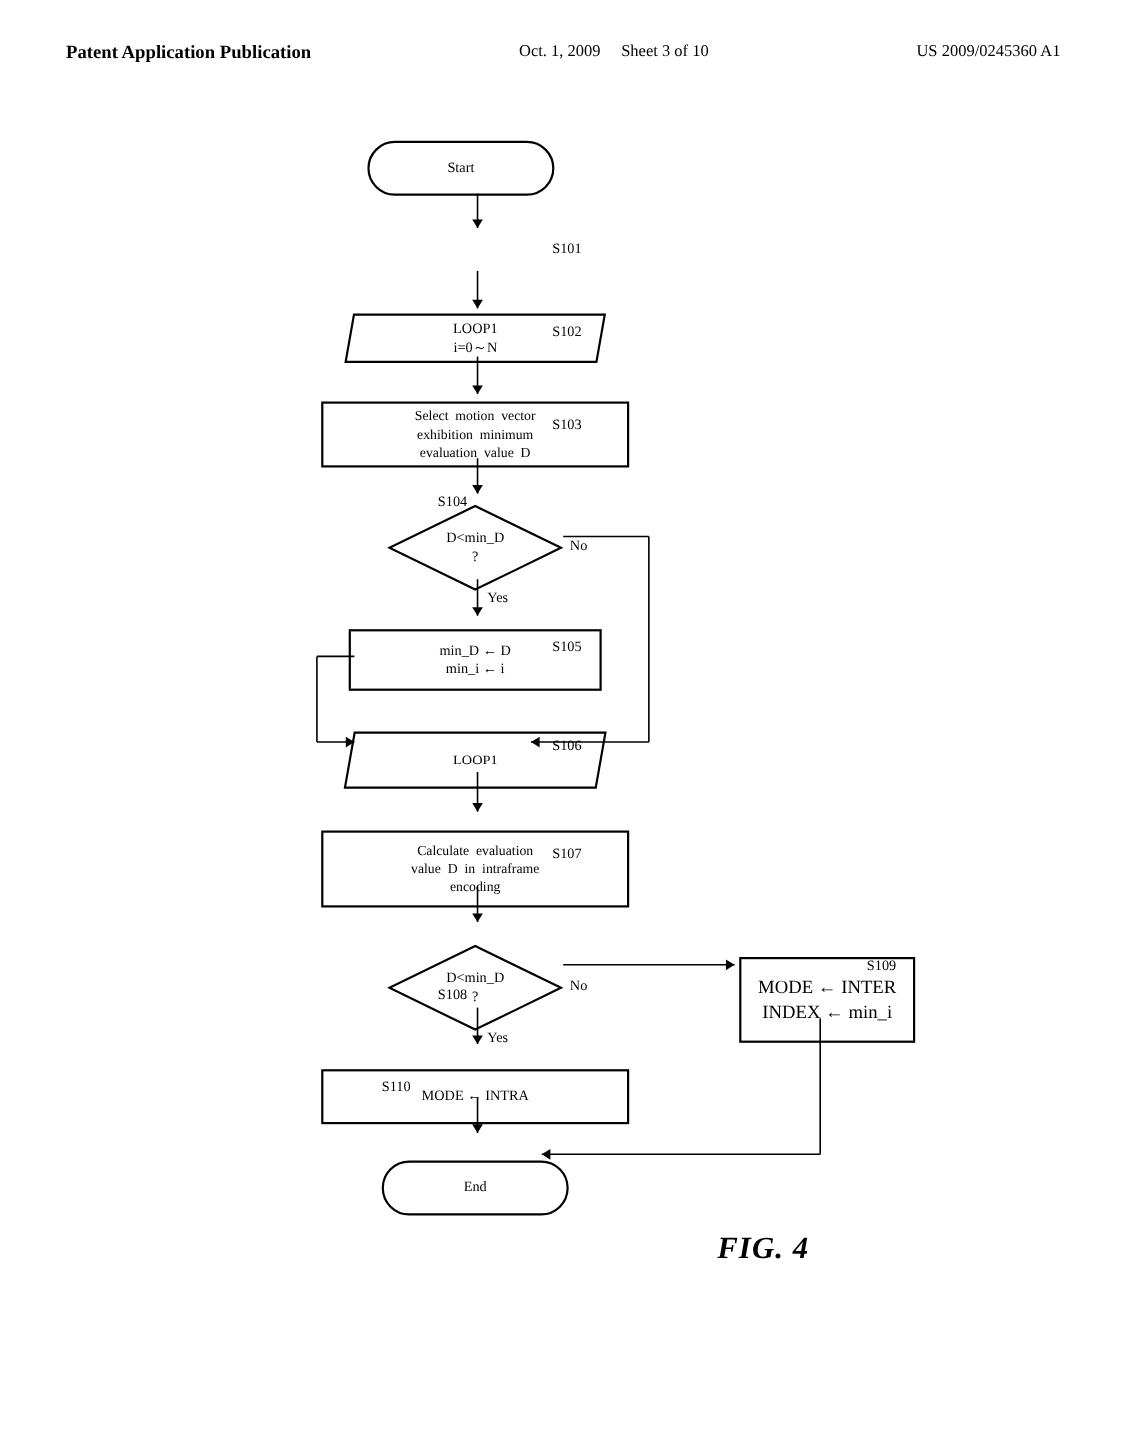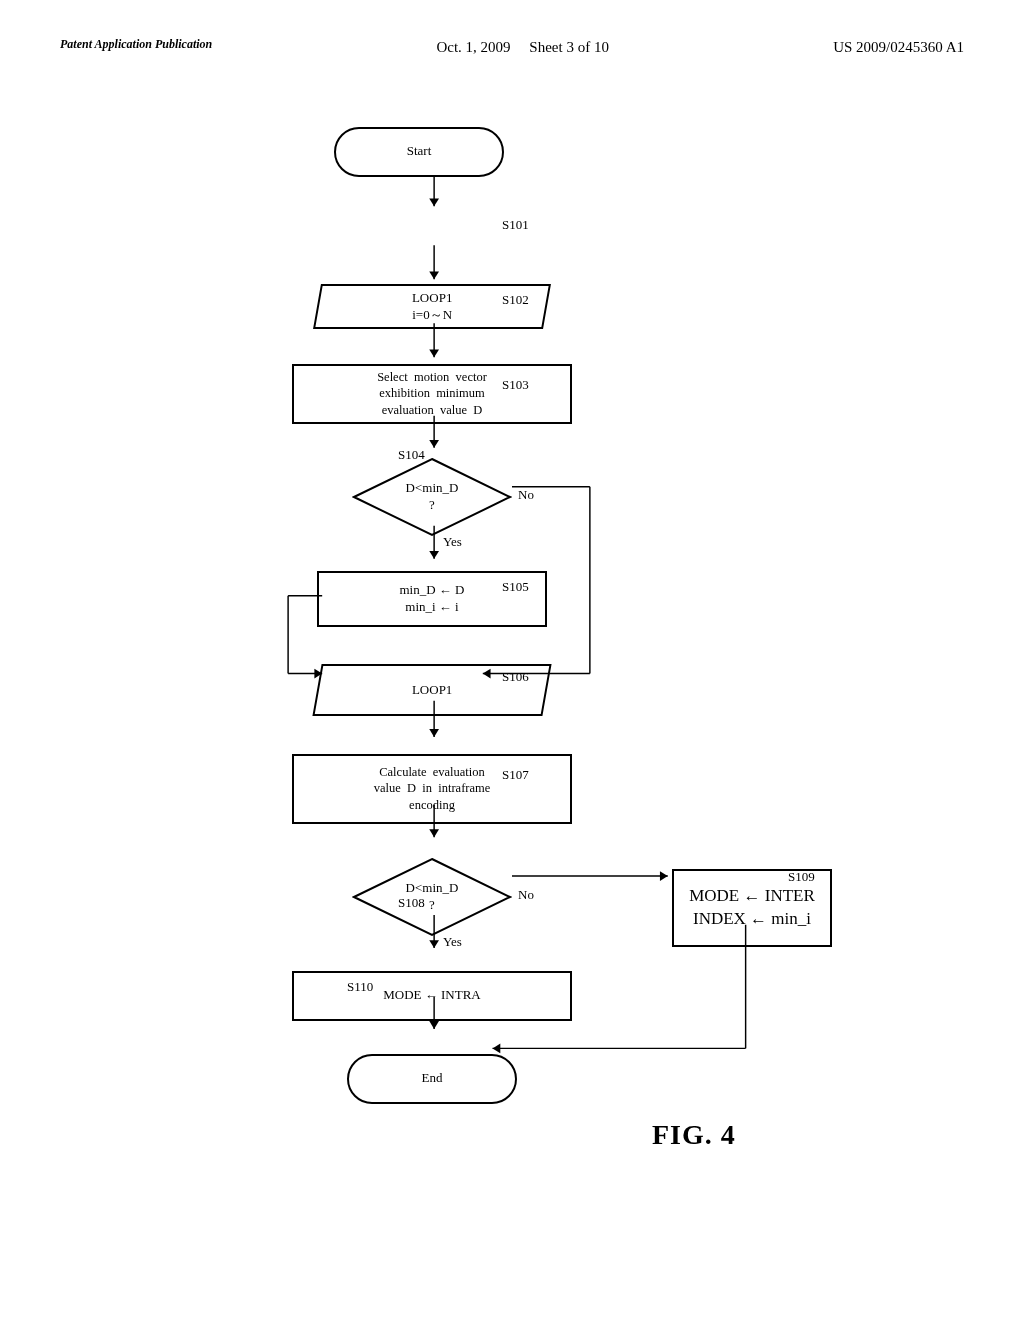--- a/index.html
+++ b/index.html
@@ -14,23 +14,22 @@
 
     .page-header {
       display: flex;
       justify-content: space-between;
       align-items: flex-start;
       padding: 36px 60px 20px 60px;
       border-bottom: none;
     }
 
     .header-left {
-      font-size: 12px;
+      font-size: 17px;
       font-weight: bold;
-      font-style: italic;
       line-height: 1.4;
     }
 
     .header-center {
       font-size: 15px;
       text-align: center;
       line-height: 1.5;
     }
 
     .header-right {
@@ -123,20 +122,21 @@
       position: absolute;
       font-size: 13px;
       font-style: normal;
     }
 
     .fig-label {
       position: absolute;
       font-size: 28px;
       font-weight: bold;
       letter-spacing: 1px;
+      font-style: italic;
     }
 
     
     .fc-svg {
       position: absolute;
       top: 0; left: 0;
       width: 100%;
       height: 100%;
       pointer-events: none;
     }

